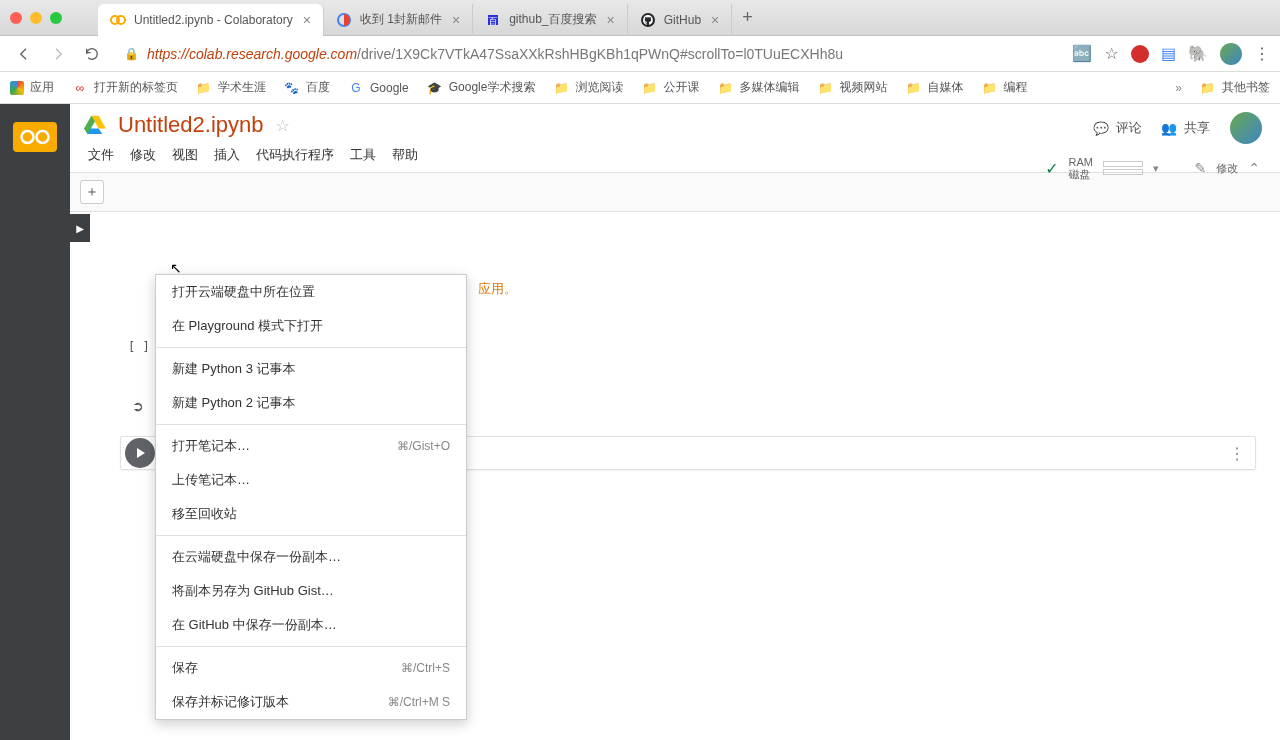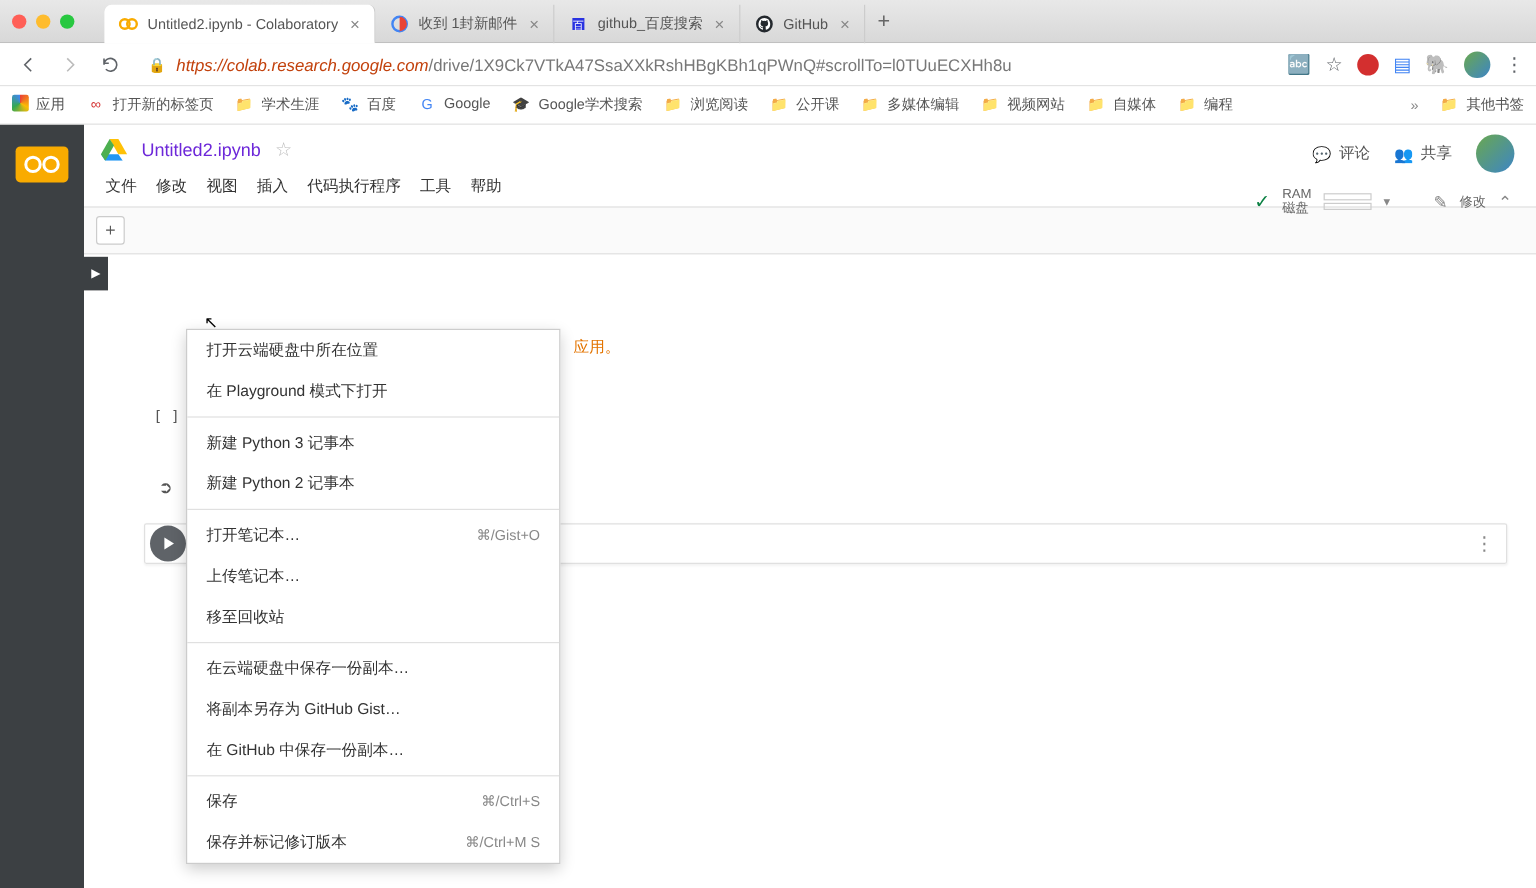--- a/index.html
+++ b/index.html
@@ -3,44 +3,44 @@
 <meta charset="utf-8">
 <style>
 *{box-sizing:border-box;margin:0;padding:0;font-family:-apple-system,BlinkMacSystemFont,"Helvetica Neue",Arial,sans-serif;}
 body{background:#f0f0f0;width:1280px;height:740px;overflow:hidden;}
 .window{background:#fff;width:1280px;height:740px;}
 .titlebar{height:36px;background:linear-gradient(#e8e8e8,#d8d8d8);display:flex;align-items:center;padding:0 10px;border-bottom:1px solid #c0c0c0;}
 .mac-btn{width:12px;height:12px;border-radius:50%;margin-right:8px;}
 .mac-close{background:#ff5f57;}
 .mac-min{background:#febc2e;}
 .mac-max{background:#28c840;}
-.tabs{display:flex;margin-left:17px;height:36px;align-items:flex-end;}
+.tabs{display:flex;margin-left:28px;height:36px;align-items:flex-end;}
 .tab{height:32px;display:flex;align-items:center;padding:0 12px;font-size:12px;color:#555;max-width:240px;position:relative;border-right:1px solid #ccc;}
 .tab.active{background:#fff;border-radius:6px 6px 0 0;}
 .tab-icon{width:16px;height:16px;margin-right:8px;flex-shrink:0;}
 .tab-title{white-space:nowrap;overflow:hidden;text-overflow:ellipsis;flex:1;}
 .tab-close{margin-left:10px;color:#888;font-size:14px;cursor:pointer;}
 .newtab{padding:0 10px;color:#666;font-size:18px;}
 .navbar{height:36px;display:flex;align-items:center;padding:0 10px;border-bottom:1px solid #ddd;background:#fff;}
 .nav-btn{width:28px;height:28px;display:flex;align-items:center;justify-content:center;color:#5f6368;margin-right:6px;}
 .address-bar{flex:1;display:flex;align-items:center;padding:0 12px;height:28px;border-radius:14px;font-size:14px;color:#777;}
 .lock{color:#0b8043;margin-right:8px;font-size:12px;}
 .url-dark{color:#c2410c;font-style:italic;}
 .ext-icons{display:flex;align-items:center;gap:12px;margin-left:10px;}
 .bookmarks-bar{height:32px;display:flex;align-items:center;padding:0 10px;border-bottom:1px solid #ddd;font-size:12px;gap:18px;background:#fff;}
-.bm-item{display:flex;align-items:flex-start;gap:6px;color:#555;cursor:pointer;}
+.bm-item{display:flex;align-items:center;gap:6px;color:#555;cursor:pointer;}
 .bm-icon{width:16px;height:16px;display:inline-flex;align-items:center;justify-content:center;}
 .bm-folder{color:#888;}
 .content{display:flex;height:calc(100% - 104px);}
 .sidebar{width:70px;background:#3c4043;color:#fff;padding-top:10px;display:flex;flex-direction:column;align-items:center;}
 .colab-logo{width:44px;height:30px;background:#f9ab00;margin:8px 0;border-radius:4px;display:flex;align-items:center;justify-content:center;}
 .main{flex:1;background:#fff;position:relative;}
 .doc-header{height:36px;display:flex;align-items:center;padding:6px 14px 0;gap:12px;}
 .drive-icon{width:22px;height:22px;}
-.doc-title{font-size:15px;color:#6d28d9;}
+.doc-title{font-size:22px;color:#c2410c;}
 .star{color:#bbb;}
 .menu-bar{display:flex;gap:16px;padding:6px 18px 8px;font-size:13px;color:#333;}
 .menu-item{cursor:pointer;}
 .menu-item.active{position:relative;}
 .toolbar{height:40px;border-top:1px solid #e0e0e0;border-bottom:1px solid #e0e0e0;display:flex;align-items:center;padding:0 10px;background:#fafafa;}
 .toolbar-btn{width:24px;height:24px;display:flex;align-items:center;justify-content:center;border:1px solid #ccc;border-radius:3px;background:#fff;font-size:14px;color:#555;}
 .right-tools{position:absolute;right:18px;top:8px;display:flex;align-items:center;gap:20px;font-size:13px;color:#555;}
 .rt-item{display:flex;align-items:center;gap:6px;cursor:pointer;}
 .avatar{width:32px;height:32px;border-radius:50%;background:linear-gradient(135deg,#6aa84f,#3d85c6);}
 .status-bar{position:absolute;right:20px;top:52px;display:flex;align-items:center;gap:10px;font-size:11px;color:#666;}

